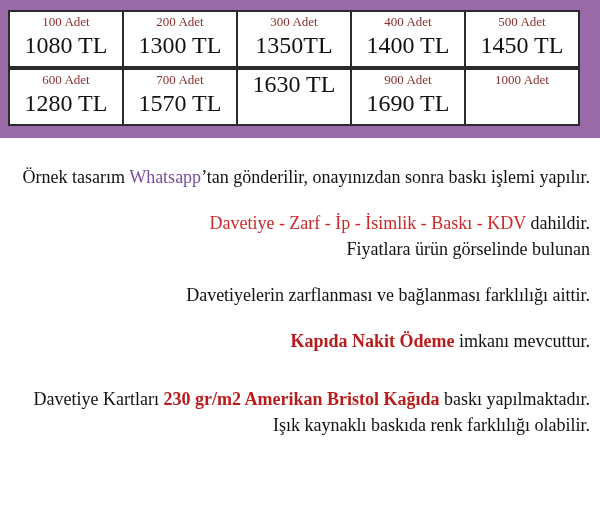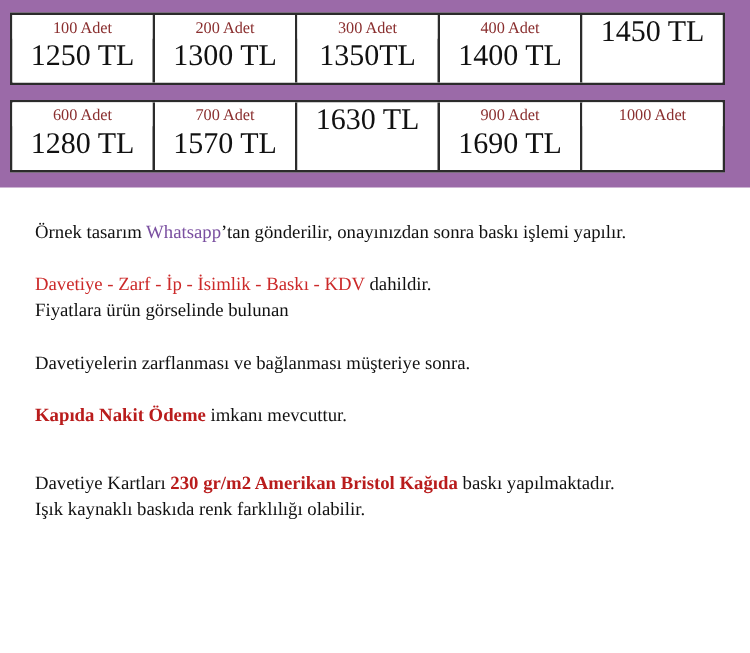--- a/index.html
+++ b/index.html
@@ -22,21 +22,20 @@
   }
 
   .price-row {
     display: flex;
     width: 100%;
     box-sizing: border-box;
     background: #ffffff;
     border: 2px solid #2b2b2b;
   }
   .price-row + .price-row {
-    margin-top: 12px;
   }
 
   .price-cell {
     flex: 1 1 0;
     box-sizing: border-box;
     border-right: 2px solid #2b2b2b;
     text-align: center;
     background: #ffffff;
   }
   .price-cell:last-child {
@@ -55,24 +54,24 @@
   .price {
     font-family: "Liberation Serif", serif;
     font-size: 24px;
     color: #111111;
     padding: 1px 0 6px 0;
     line-height: 1.15;
     white-space: nowrap;
   }
 
   .notes {
-    padding: 26px 10px 0 28px;
-    text-align: left;
+    padding: 26px 10px 0 2px;
+    text-align: right;
     color: #111111;
-    font-size: 15px;
+    font-size: 18px;
     line-height: 1.45;
   }
   .note-block {
     margin-bottom: 20px;
   }
   .note-block:last-child {
     margin-bottom: 0;
     margin-top: 32px;
   }
   .hl-purple { color: #7a4fa0; }
@@ -81,35 +80,36 @@
   .note-line { display: block; }
 </style>
 </head>
 <body>
 
 <div class="price-panel">
 
   <div class="price-row">
     <div class="price-cell">
       <div class="qty">100 Adet</div>
-      <div class="price">1250 TL</div>
+      <div class="price">1080 TL</div>
     </div>
     <div class="price-cell">
       <div class="qty">200 Adet</div>
       <div class="price">1300 TL</div>
     </div>
     <div class="price-cell">
       <div class="qty">300 Adet</div>
       <div class="price">1350TL</div>
     </div>
     <div class="price-cell">
       <div class="qty">400 Adet</div>
       <div class="price">1400 TL</div>
     </div>
     <div class="price-cell">
+      <div class="qty">500 Adet</div>
       <div class="price">1450 TL</div>
     </div>
   </div>
 
   <div class="price-row">
     <div class="price-cell">
       <div class="qty">600 Adet</div>
       <div class="price">1280 TL</div>
     </div>
     <div class="price-cell">
@@ -135,21 +135,21 @@
   <div class="note-block">
     <span class="note-line"><span>Örnek tasarım </span><span class="hl-purple">Whatsapp</span><span>’tan gönderilir, onayınızdan sonra baskı işlemi yapılır.</span></span>
   </div>
 
   <div class="note-block">
     <span class="note-line"><span class="hl-red">Davetiye - Zarf - İp - İsimlik - Baskı - KDV</span><span> dahildir.</span></span>
     <span class="note-line">Fiyatlara ürün görselinde bulunan</span>
   </div>
 
   <div class="note-block">
-    <span class="note-line">Davetiyelerin zarflanması ve bağlanması müşteriye sonra.</span>
+    <span class="note-line">Davetiyelerin zarflanması ve bağlanması farklılığı aittir.</span>
   </div>
 
   <div class="note-block">
     <span class="note-line"><span class="hl-orange">Kapıda Nakit Ödeme</span><span> imkanı mevcuttur.</span></span>
   </div>
 
   <div class="note-block">
     <span class="note-line"><span>Davetiye Kartları </span><span class="hl-orange">230 gr/m2 Amerikan Bristol Kağıda</span><span> baskı yapılmaktadır.</span></span>
     <span class="note-line">Işık kaynaklı baskıda renk farklılığı olabilir.</span>
   </div>

